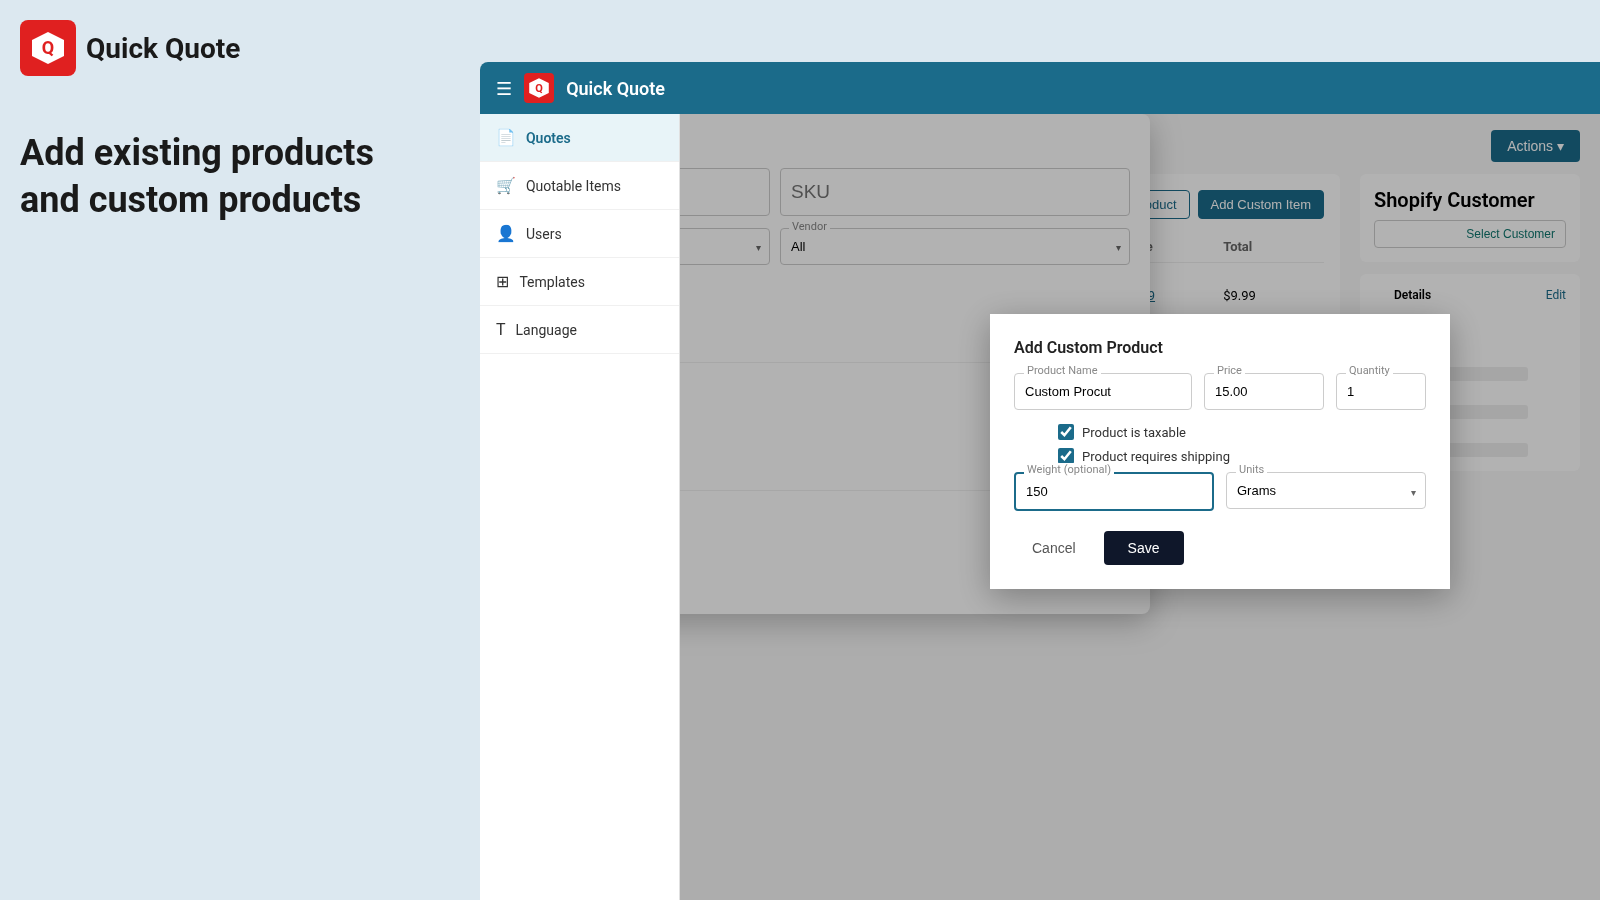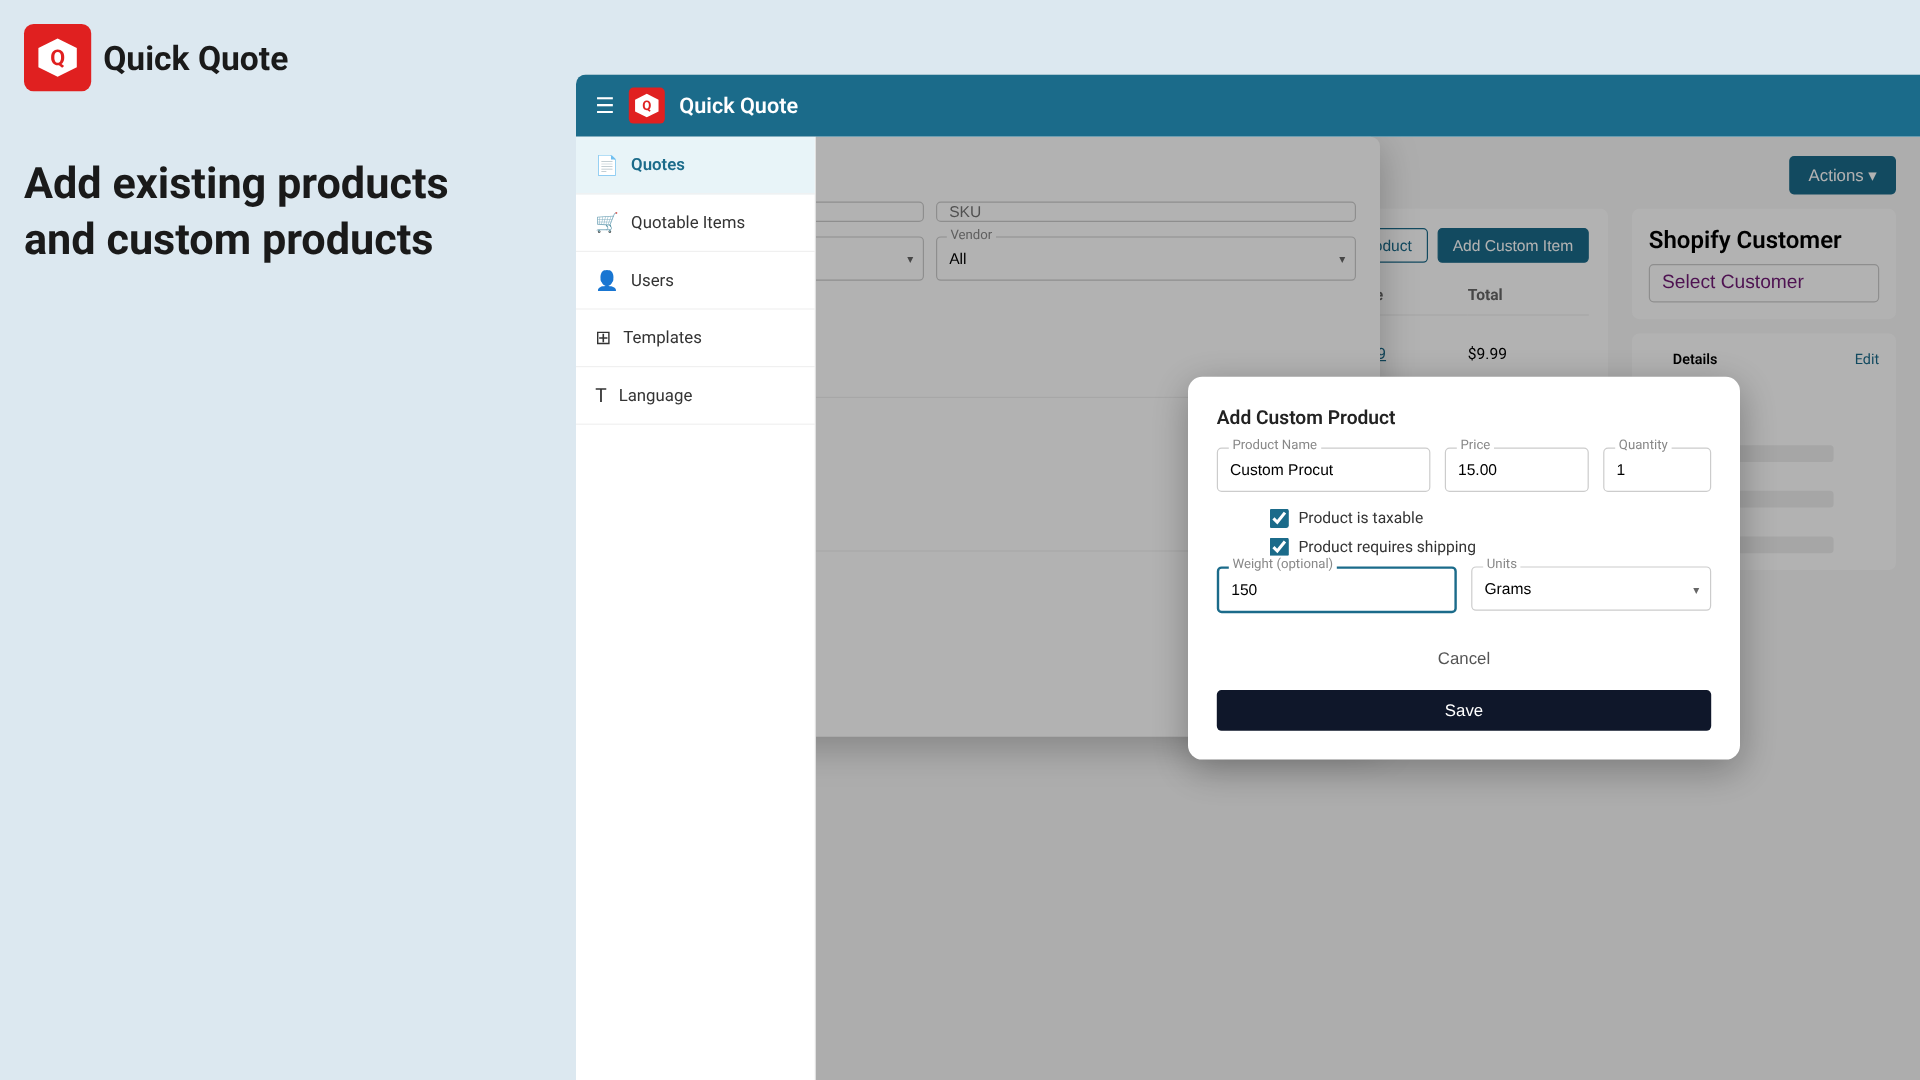--- a/index.html
+++ b/index.html
@@ -196,25 +196,25 @@
       width: 220px;
       flex-shrink: 0;
     }
     .customer-card { background: white; border-radius: 6px; padding: 14px; margin-bottom: 12px; }
     .customer-card-title { font-size: 20px; font-weight: 600; margin-bottom: 8px; }
     .select-customer-btn {
       border: 1px solid #ccc;
       background: white;
       border-radius: 4px;
       padding: 6px 10px;
-      font-size: 16px;
-      cursor: pointer;
-      color: #701a75;
+      font-size: 12px;
+      cursor: pointer;
+      color: #0f766e;
       width: 100%;
-      text-align: left;
+      text-align: right;
     }
 
     .details-card { background: white; border-radius: 6px; padding: 14px; }
     .details-header { display: flex; justify-content: space-between; align-items: center; margin-bottom: 10px; }
     .details-title { font-size: 12px; font-weight: 600; margin-left: 20px; }
     .edit-link2 { color: #1b6b8a; font-size: 12px; cursor: pointer; }
     .detail-label { font-size: 12px; color: #888; margin-bottom: 2px; margin-top: 8px; }
     .detail-value { font-size: 13px; color: #333; }
     .detail-empty { height: 14px; background: #eee; border-radius: 3px; width: 80%; margin-top: 2px; }
 
@@ -228,22 +228,22 @@
       box-shadow: 0 8px 32px rgba(0,0,0,0.25);
       padding: 20px;
       z-index: 100;
     }
     .modal-title { font-size: 15px; font-weight: 600; margin-bottom: 16px; color: #333; }
     .modal-filters { display: flex; gap: 10px; margin-bottom: 12px; }
     .filter-input {
       flex: 1;
       border: 1px solid #ccc;
       border-radius: 4px;
-      padding: 0 10px;
-      font-size: 13px;
+      padding: 12px 10px;
+      font-size: 19px;
       outline: none;
     }
     .filter-select-wrap {
       flex: 1;
       position: relative;
       border: 1px solid #ccc;
       border-radius: 4px;
     }
     .filter-select-label {
       position: absolute;
@@ -298,21 +298,21 @@
       cursor: pointer;
     }
 
     
     .custom-modal {
       position: absolute;
       top: 200px;
       left: 310px;
       width: 460px;
       background: white;
-      border-radius: 12px;
+      border-radius: 0;
       box-shadow: 0 8px 32px rgba(0,0,0,0.3);
       padding: 24px;
       z-index: 200;
     }
     .custom-modal-title { font-size: 16px; font-weight: 600; margin-bottom: 16px; color: #222; }
     .custom-form-row { display: flex; gap: 12px; margin-bottom: 14px; }
     .custom-form-field {
       flex: 1;
       position: relative;
     }
@@ -356,21 +356,21 @@
       background: white;
       cursor: pointer;
     }
     .units-arrow {
       position: absolute;
       right: 10px; top: 50%;
       transform: translateY(-50%);
       font-size: 10px; color: #666;
       pointer-events: none;
     }
-    .custom-modal-footer { display: flex; justify-content: flex-start; gap: 10px; flex-direction: column; }
+    .custom-modal-footer { display: flex; justify-content: flex-start; gap: 10px; }
     .cancel-btn {
       background: white;
       border: none;
       padding: 9px 18px;
       font-size: 14px;
       cursor: pointer;
       color: #555;
     }
     .save-btn {
       background: #0f172a;

